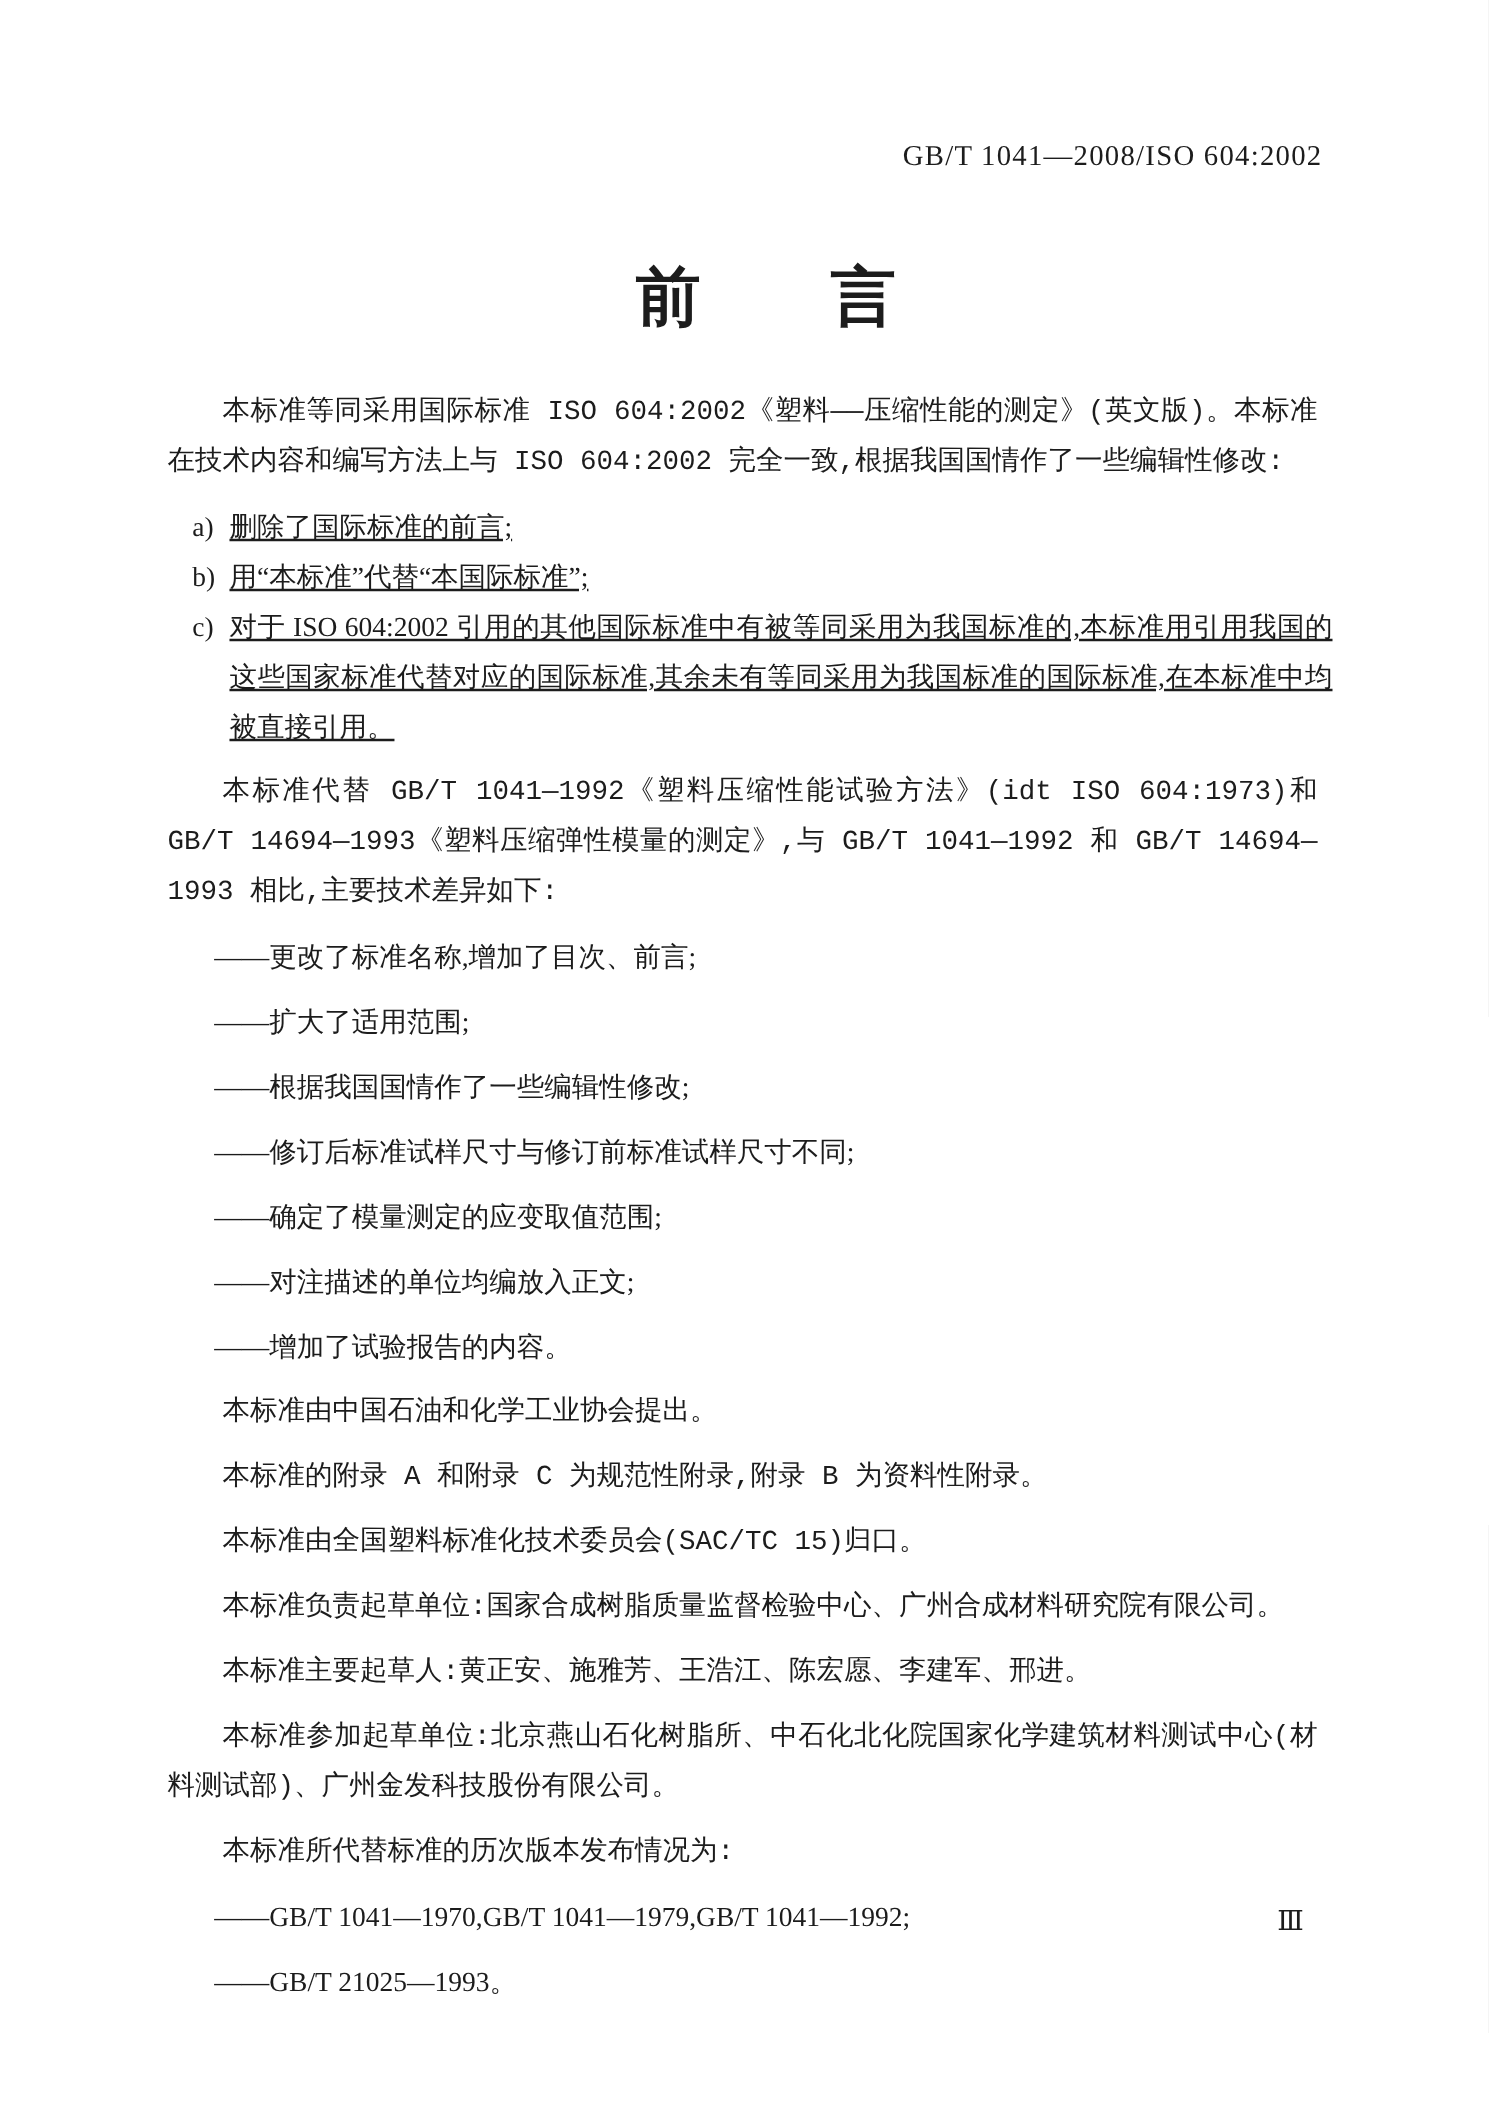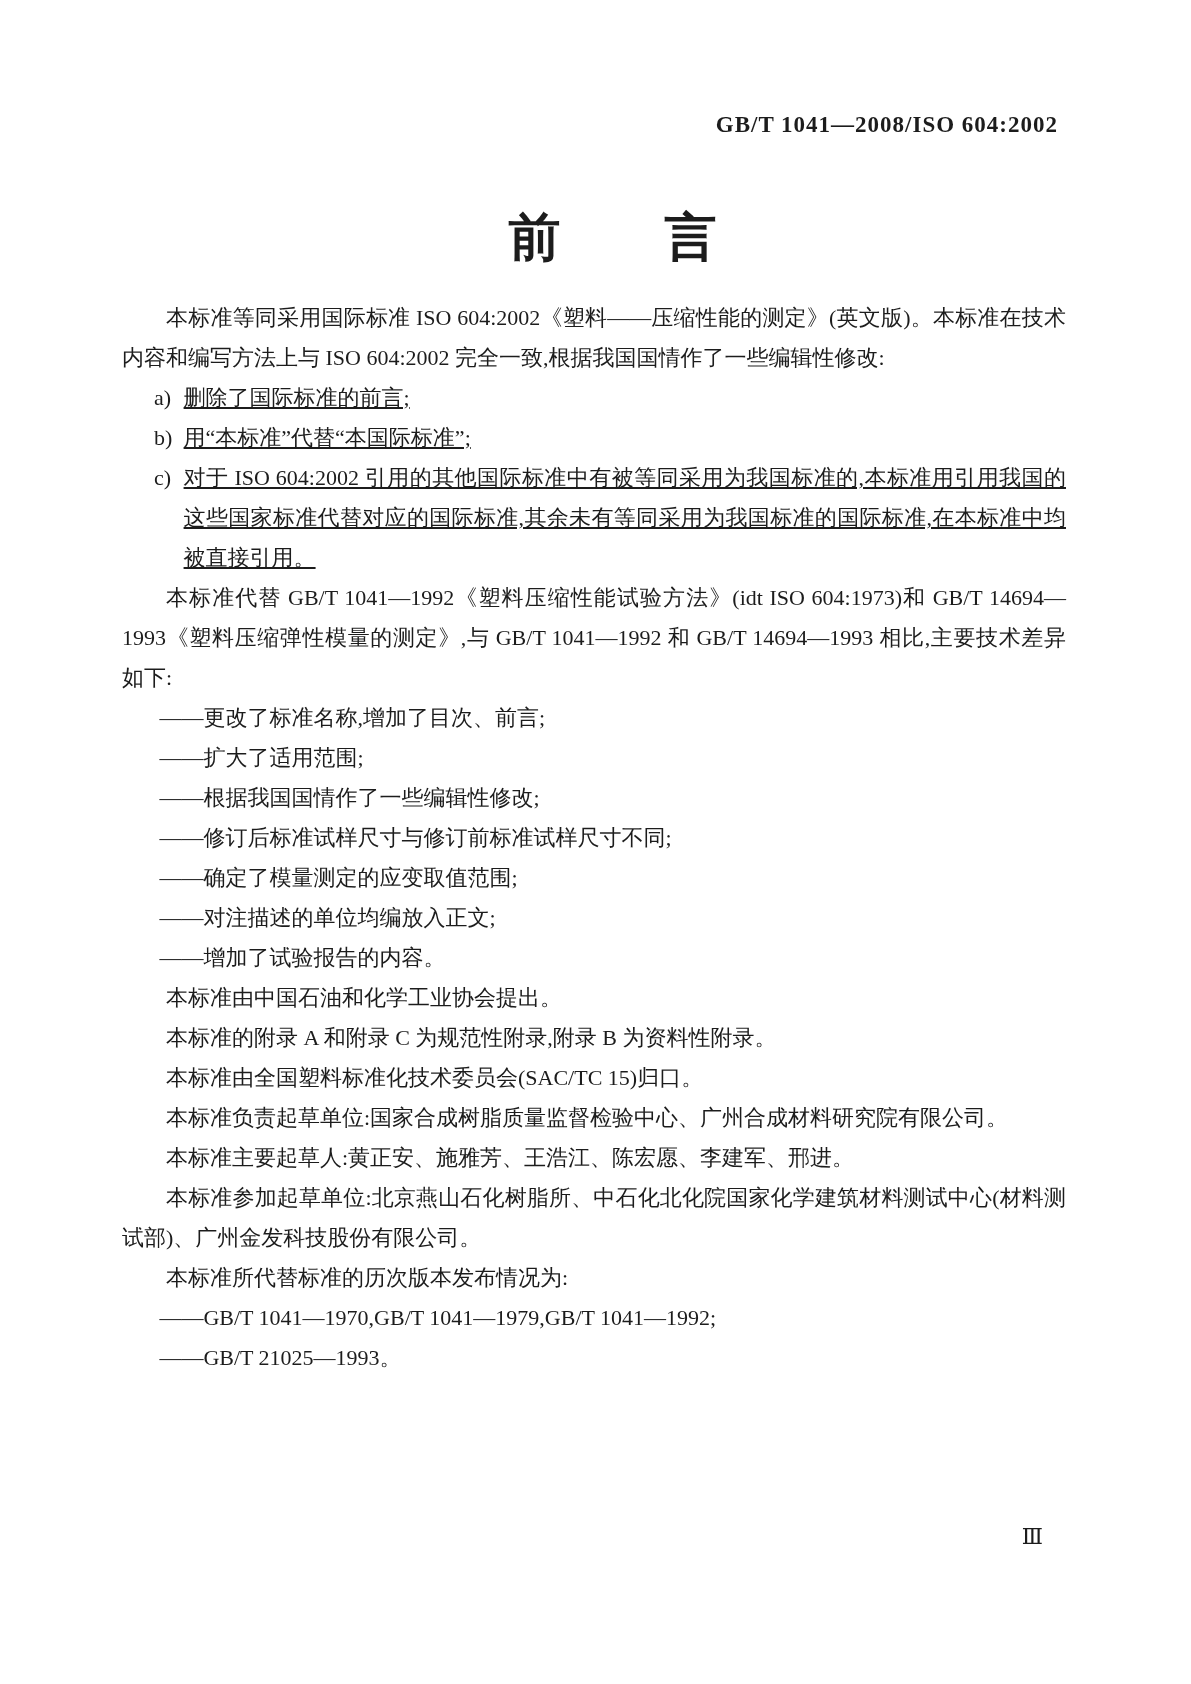--- a/index.html
+++ b/index.html
@@ -9,46 +9,46 @@
     margin:0 auto;
     background:#ffffff;
     overflow:hidden;
     font-family:"Liberation Serif","DejaVu Serif",serif;
     color:#1c1c1c;
   }
   .doc-header{
     position:absolute;
     top:112px;right:133px;
     font-size:23px;
-    font-weight:bold;
+    font-weight:normal;
     letter-spacing:1px;
     font-family:"Liberation Serif","DejaVu Serif",serif;
   }
   .doc-title{
     position:absolute;
     top:203px;left:17px;
     width:100%;
     text-align:center;
     font-size:52px;
     font-weight:bold;
     font-family:"Liberation Sans","DejaVu Sans",sans-serif;
   }
   .content{
     position:absolute;
     left:122px;top:298px;
     width:944px;
     font-size:22px;
     line-height:40px;
     text-align:justify;
   }
-  .para{text-indent:2em;margin:0;}
+  .para{text-indent:2em;margin:12px;font-family:Liberation Mono, monospace;}
   .hang{display:flex;margin:0 0 0 1.45em;}
   .hang .marker{flex:none;width:1.35em;}
   .hang .htext{flex:1;text-decoration:underline;}
-  .dash{margin:0;padding-left:1.7em;text-indent:0;}
+  .dash{margin:12px;padding-left:1.7em;text-indent:0;}
   .page-number{
     position:absolute;
     top:1524px;right:148px;
     font-size:22px;
     font-family:"Liberation Serif","DejaVu Serif",serif;
   }
 </style>
 </head>
 <body>
 

